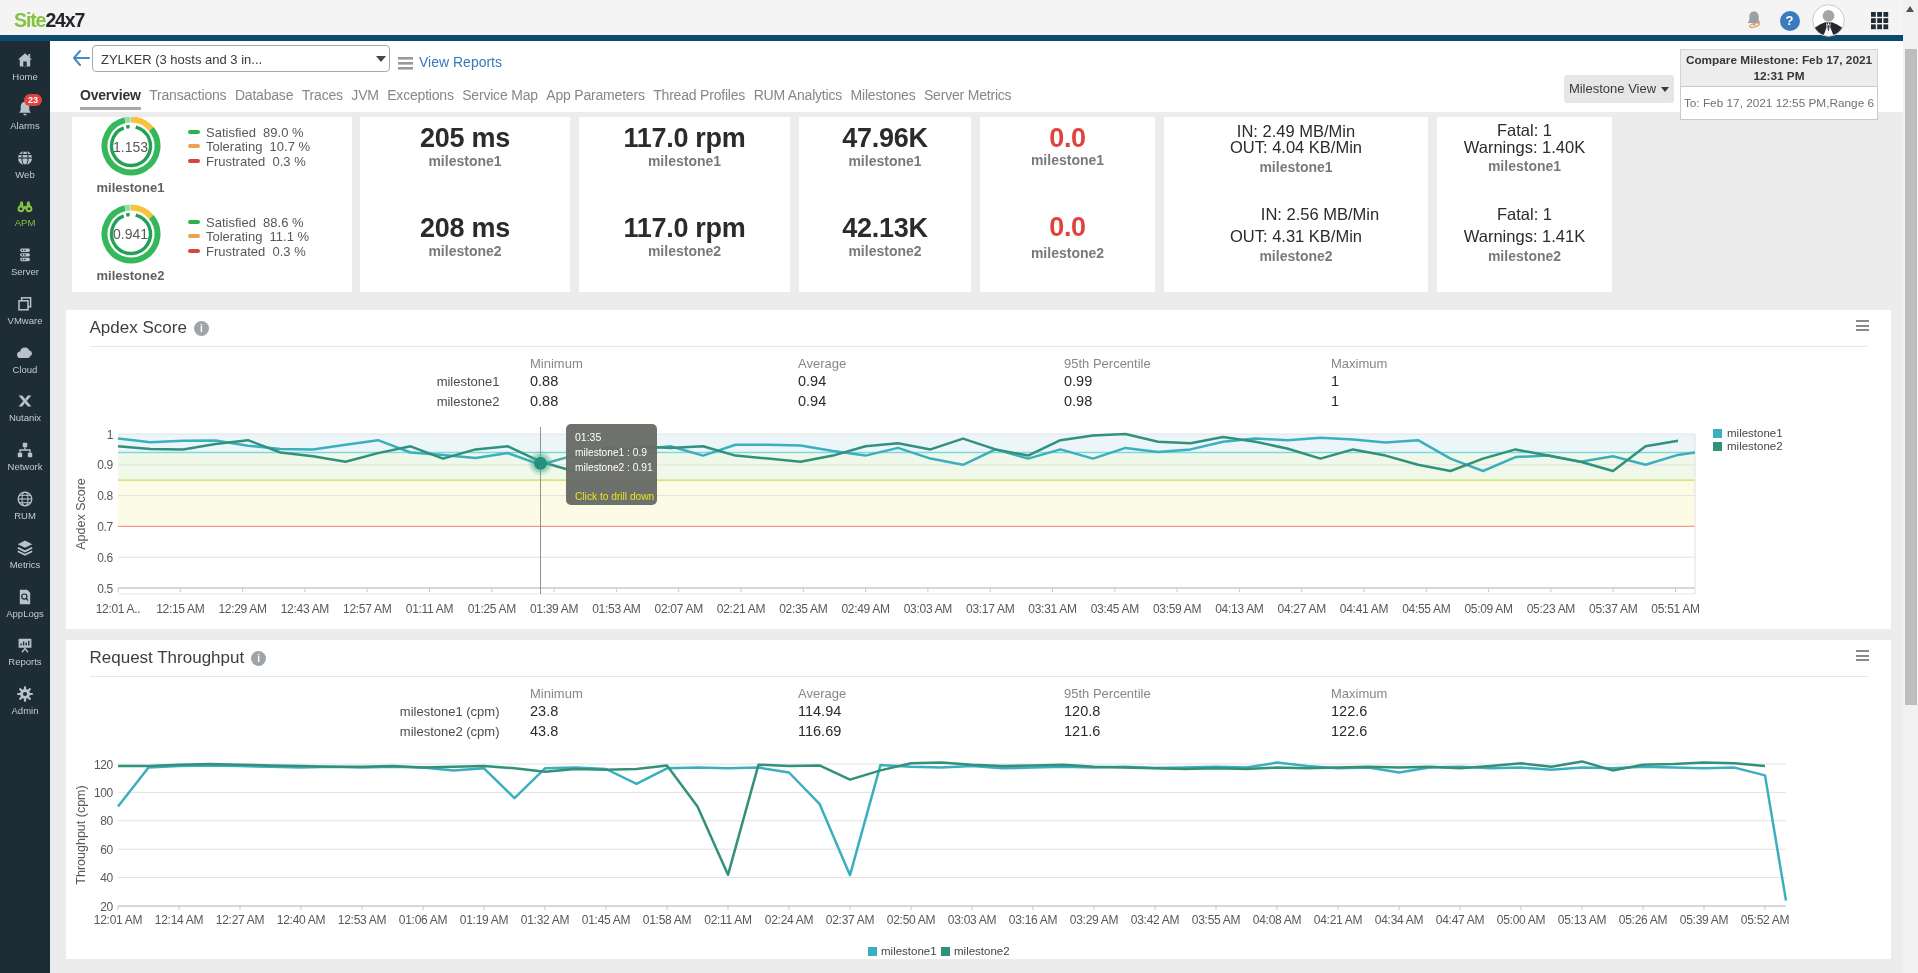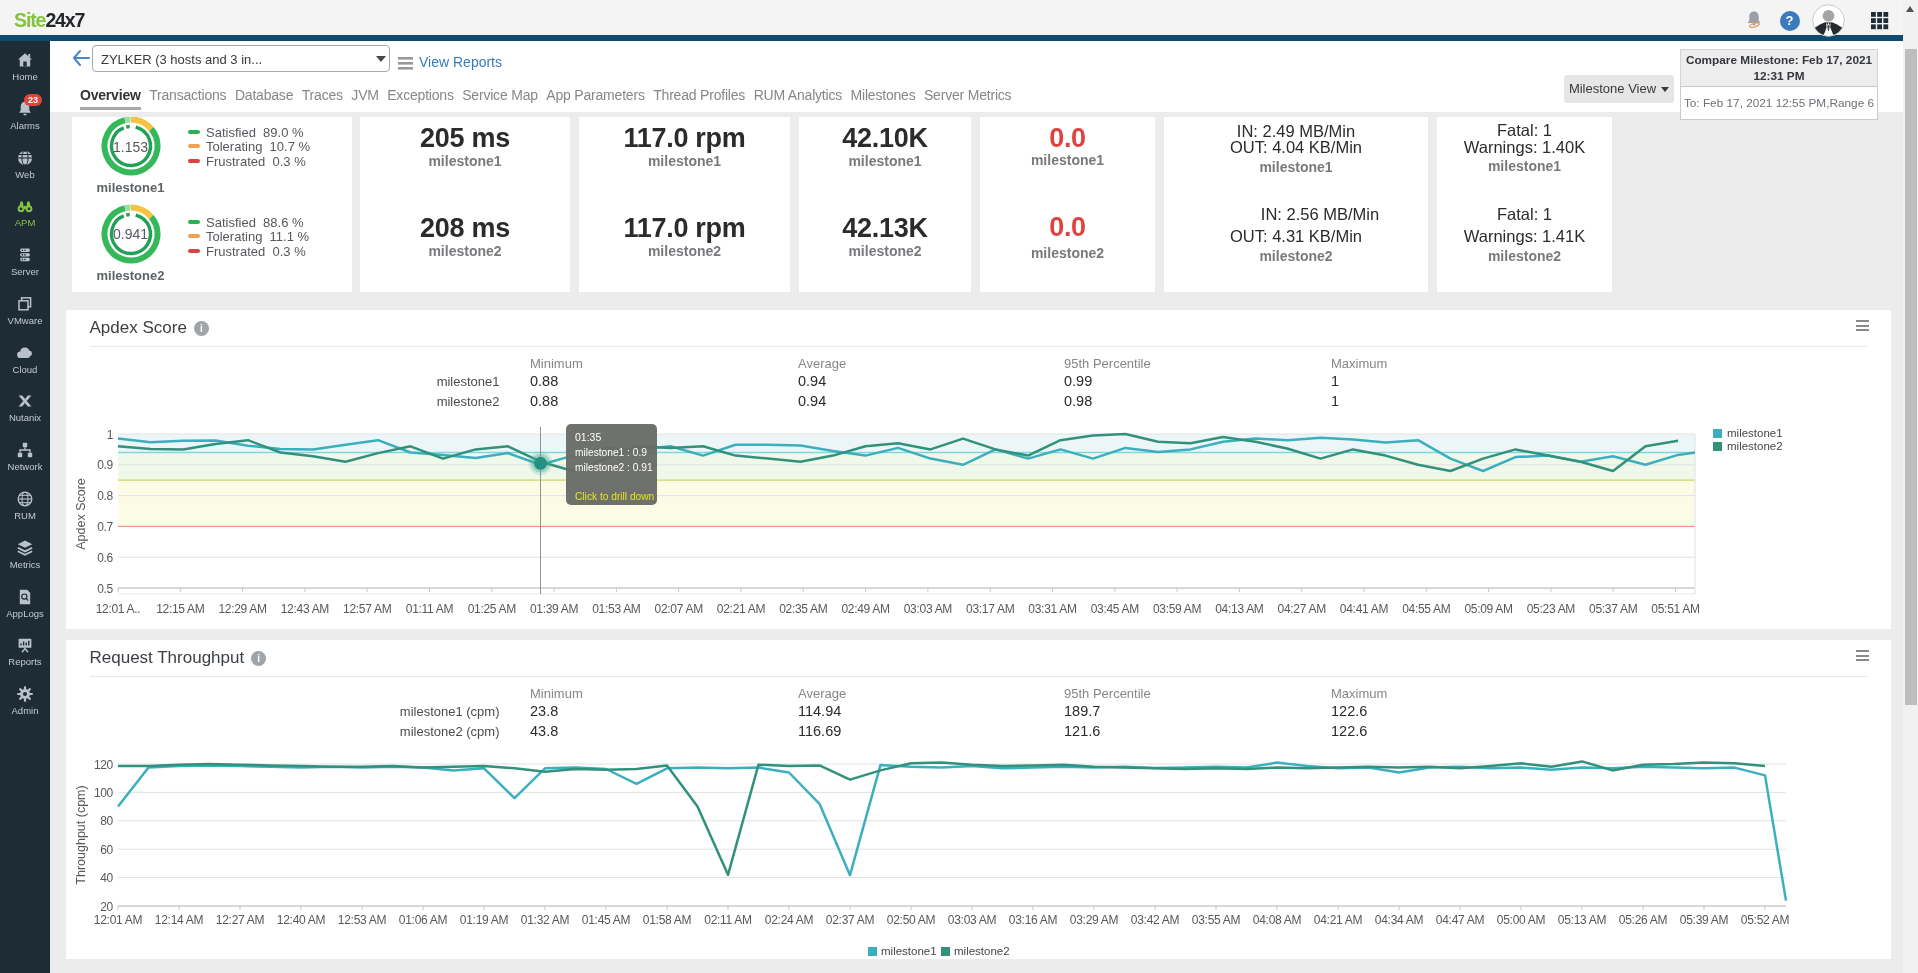--- a/index.html
+++ b/index.html
@@ -245,21 +245,21 @@
       <div class="bignum" style="top:96px;">208 ms</div>
       <div class="mlabel" style="top:126px;">milestone2</div>
     </div>
     <div class="card" style="left:529px;width:211px;">
       <div class="bignum" style="top:6px;">117.0 rpm</div>
       <div class="mlabel" style="top:36px;">milestone1</div>
       <div class="bignum" style="top:96px;">117.0 rpm</div>
       <div class="mlabel" style="top:126px;">milestone2</div>
     </div>
     <div class="card" style="left:749px;width:172px;">
-      <div class="bignum" style="top:6px;">42.10K</div>
+      <div class="bignum" style="top:6px;">47.96K</div>
       <div class="mlabel" style="top:36px;">milestone1</div>
       <div class="bignum" style="top:96px;">42.13K</div>
       <div class="mlabel" style="top:126px;">milestone2</div>
     </div>
     <div class="card" style="left:930px;width:175px;">
       <div class="bignum rednum" style="top:6px;">0.0</div>
       <div class="mlabel" style="top:35px;">milestone1</div>
       <div class="bignum rednum" style="top:95px;">0.0</div>
       <div class="mlabel" style="top:128px;">milestone2</div>
     </div>
@@ -403,21 +403,21 @@
         <div style="margin:0"></div>
       </div>
     <div class="stable">
       <div class="sth" style="left:464.5px;top:46px;">Minimum</div>
       <div class="sth" style="left:732.5px;top:46px;">Average</div>
       <div class="sth" style="left:998.5px;top:46px;">95th Percentile</div>
       <div class="sth" style="left:1265.5px;top:46px;">Maximum</div>
       <div class="stl" style="left:295px;top:64px;width:139px;">milestone1 (cpm)</div>
       <div class="stv" style="left:464.5px;top:63px;">23.8</div>
       <div class="stv" style="left:732.5px;top:63px;">114.94</div>
-      <div class="stv" style="left:998.5px;top:63px;">189.7</div>
+      <div class="stv" style="left:998.5px;top:63px;">120.8</div>
       <div class="stv" style="left:1265.5px;top:63px;">122.6</div>
       <div class="stl" style="left:295px;top:84px;width:139px;">milestone2 (cpm)</div>
       <div class="stv" style="left:464.5px;top:83px;">43.8</div>
       <div class="stv" style="left:732.5px;top:83px;">116.69</div>
       <div class="stv" style="left:998.5px;top:83px;">121.6</div>
       <div class="stv" style="left:1265.5px;top:83px;">122.6</div>
     </div>
     <svg class="abs" style="left:9.5px;top:110px" width="1725" height="208" viewBox="0 0 1725 208" font-family="Liberation Sans, sans-serif">
 <line x1="43" y1="14.0" x2="1711" y2="14.0" stroke="#e2e2e2" stroke-width="1"></line>
 <line x1="43" y1="42.4" x2="1711" y2="42.4" stroke="#e2e2e2" stroke-width="1"></line>

